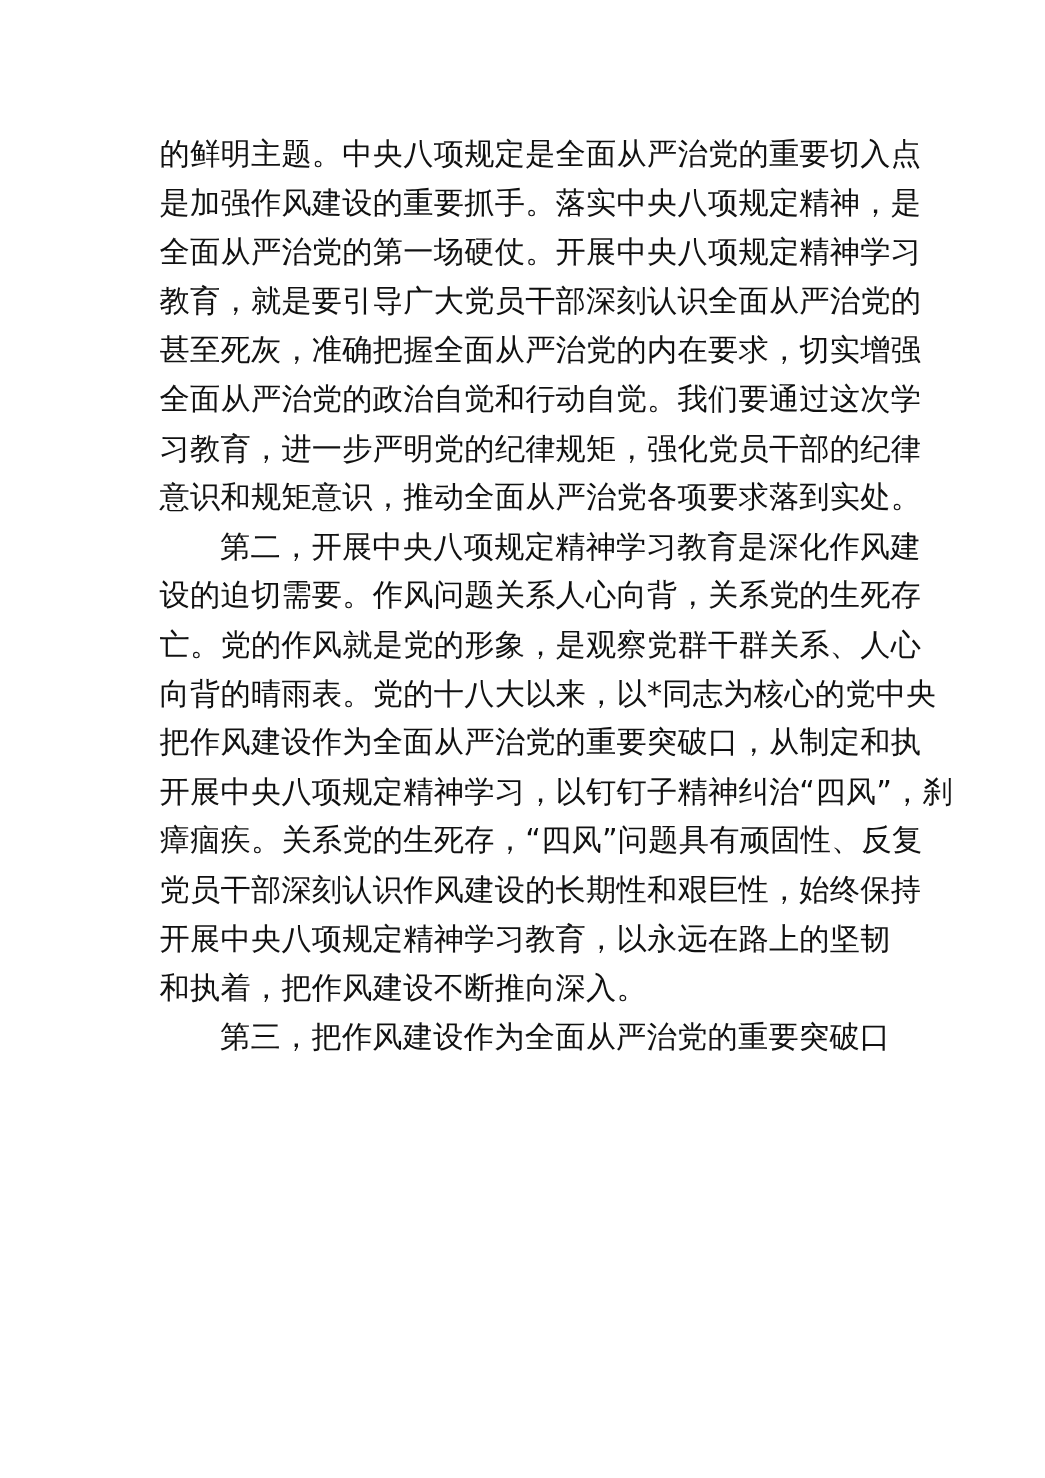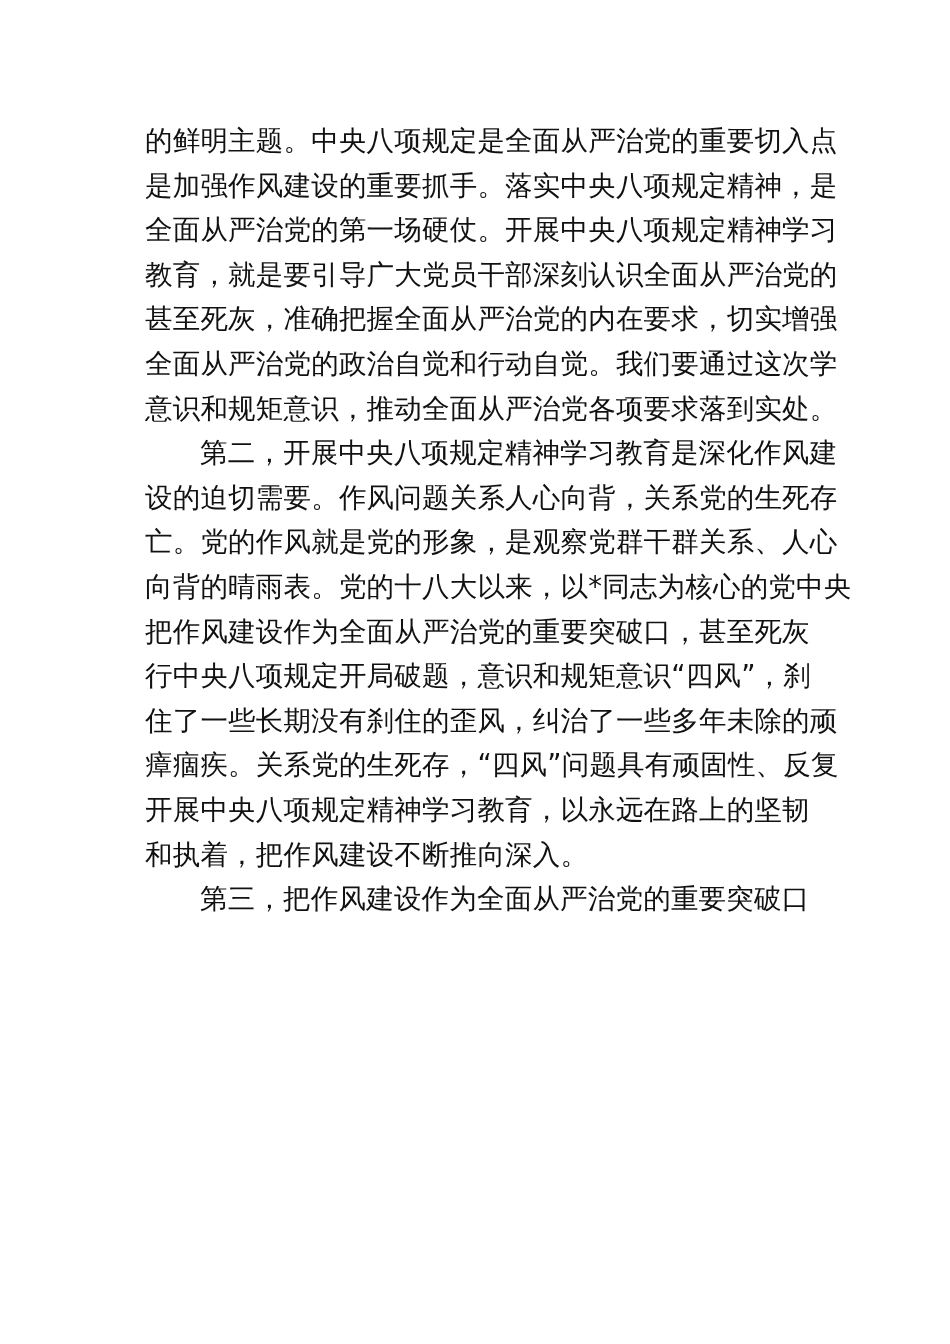--- a/index.html
+++ b/index.html
@@ -47,32 +47,33 @@
 <div class="page">
   <div class="content">
 
     <div>
       <span class="line">的鲜明主题。中央八项规定是全面从严治党的重要切入点</span>
       <span class="line">是加强作风建设的重要抓手。落实中央八项规定精神，是</span>
       <span class="line">全面从严治党的第一场硬仗。开展中央八项规定精神学习</span>
       <span class="line">教育，就是要引导广大党员干部深刻认识全面从严治党的</span>
       <span class="line">甚至死灰，准确把握全面从严治党的内在要求，切实增强</span>
       <span class="line">全面从严治党的政治自觉和行动自觉。我们要通过这次学</span>
+      <span class="line">习教育，进一步严明党的纪律规矩，强化党员干部的纪律</span>
       <span class="line">意识和规矩意识，推动全面从严治党各项要求落到实处。</span>
     </div>
 
     <div>
       <span class="line indent">第二，开展中央八项规定精神学习教育是深化作风建</span>
       <span class="line">设的迫切需要。作风问题关系人心向背，关系党的生死存</span>
       <span class="line">亡。党的作风就是党的形象，是观察党群干群关系、人心</span>
       <span class="line">向背的晴雨表。党的十八大以来，以*同志为核心的党中央</span>
-      <span class="line">把作风建设作为全面从严治党的重要突破口，甚至死灰</span>
-      <span class="line">行中央八项规定开局破题，意识和规矩意识“四风”，刹</span>
-      <span class="line">住了一些长期没有刹住的歪风，纠治了一些多年未除的顽</span>
+      <span class="line">把作风建设作为全面从严治党的重要突破口，从制定和执</span>
+      <span class="line">开展中央八项规定精神学习，以钉钉子精神纠治“四风”，刹</span>
       <span class="line">瘴痼疾。关系党的生死存，“四风”问题具有顽固性、反复</span>
+      <span class="line">党员干部深刻认识作风建设的长期性和艰巨性，始终保持</span>
       <span class="line">开展中央八项规定精神学习教育，以永远在路上的坚韧</span>
       <span class="line">和执着，把作风建设不断推向深入。</span>
     </div>
 
     <div>
       <span class="line indent">第三，把作风建设作为全面从严治党的重要突破口</span>
     </div>
 
   </div>
 </div>

